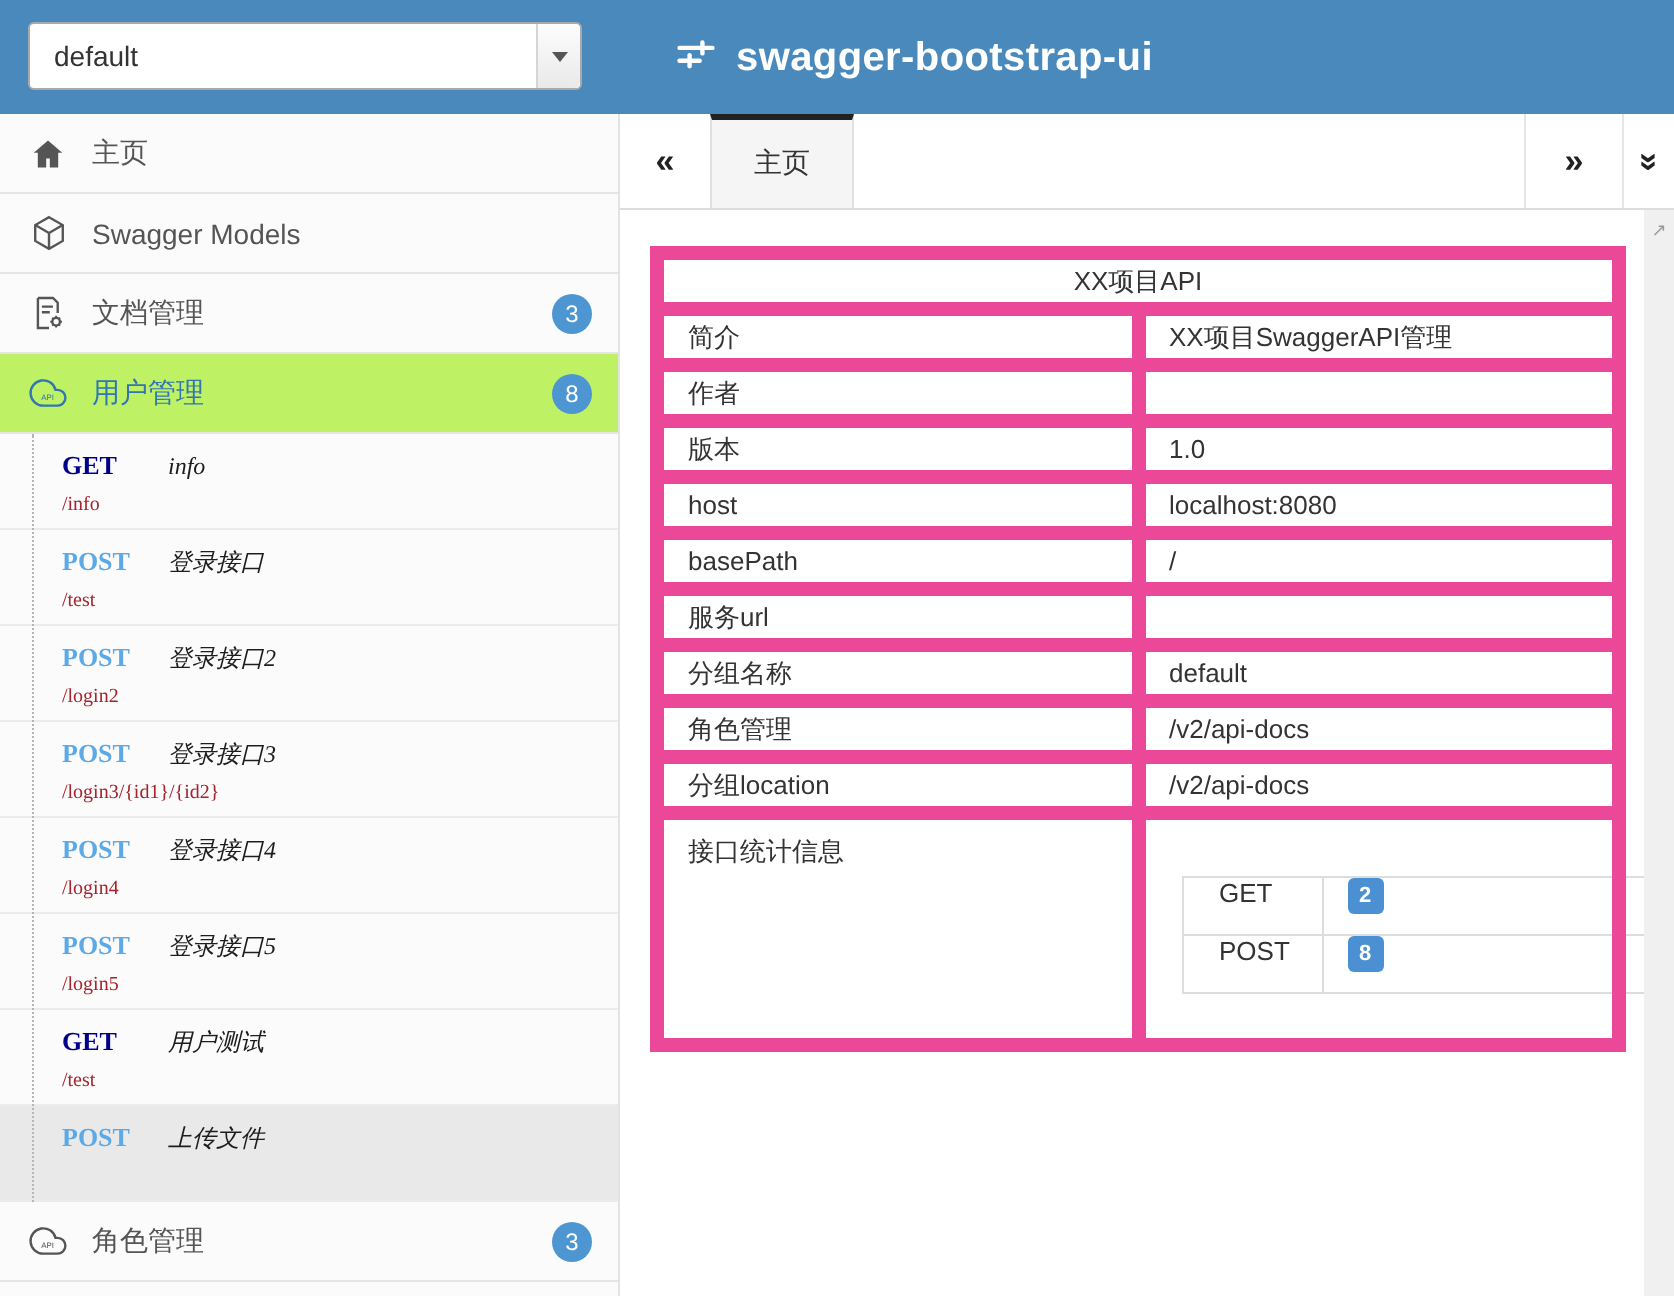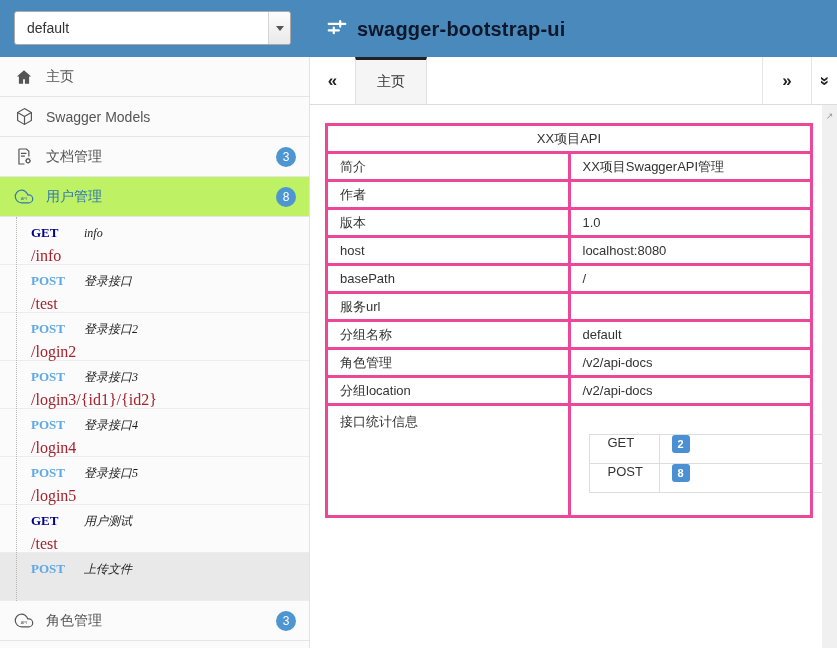--- a/index.html
+++ b/index.html
@@ -11,22 +11,22 @@
             background:var(--header-bg,#4a89bc); }
   .group-select { position:absolute; left:14px; top:11px; width:277px; height:34px;
             background:#fff; border:1px solid #a9a9a9; border-radius:3px;
             display:flex; align-items:center; cursor:pointer; }
   .group-select .val { flex:1; padding-left:12px; font-size:14px; color:#333; }
   .group-select .caret-box { width:22px; height:100%; display:flex; align-items:center;
             justify-content:center; border-left:1px solid #d5d5d5;
             background:linear-gradient(#fdfdfd,#e9e9e9); border-radius:0 3px 3px 0; }
   .caret-down { width:0; height:0; border-left:4px solid transparent;
             border-right:4px solid transparent; border-top:5px solid #555; }
-  .brand { position:absolute; left:326px; top:0; height:58px;
-           display:flex; align-items:center; gap:9px; color:#0f172a; }
+  .brand { position:absolute; left:337px; top:0; height:58px;
+           display:flex; align-items:center; gap:9px; color:#ffffff; }
   .brand-title { font-size:20px; font-weight:bold; letter-spacing:0.2px; }
 
   
   .sidebar { position:absolute; left:0; top:57px; width:310px; bottom:0;
              background:#fbfbfb; border-right:1px solid #e3e3e3; }
   .menu-item { height:40px; border-bottom:1px solid #e5e5e5; display:flex;
              align-items:center; padding:0 13px 0 14px; color:#555; cursor:pointer;
              background:#fbfbfb; }
   .menu-item .micon { width:20px; height:20px; margin-right:12px; color:#555;
              display:flex; align-items:center; justify-content:center; }
@@ -41,40 +41,40 @@
   .api-list .treeline { position:absolute; left:16px; top:0; bottom:0; width:0;
            border-left:1px dotted #b5b5b5; z-index:3; }
   .api-item { height:48px; border-bottom:1px solid #ececec; padding:6px 0 0 31px;
            font-family:"Liberation Serif", serif; cursor:pointer; background:transparent; }
   .api-item.selected { background:#e9e9e9; }
   .api-item .line1 { display:flex; align-items:center; height:20px; }
   .method { font-weight:bold; font-size:13px; width:53px; }
   .method.get  { color:var(--method-get,#00008b); }
   .method.post { color:var(--method-post,#5ca9e6); }
   .api-name { font-size:12px; color:#1d1d1d;font-style:italic; }
-  .api-path { font-size:16px; color:var(--path-color,#a4232d); margin-top:4px; }
+  .api-path { font-size:10px; color:var(--path-color,#a4232d); margin-top:4px; }
 
   
   .main { position:absolute; left:310px; top:57px; right:0; bottom:0; background:#fff; }
   .tabbar { height:48px; border-bottom:1px solid #ddd; display:flex; align-items:stretch;
             background:#fff; }
   .tb-btn { width:45px; display:flex; align-items:center; justify-content:center;
             font-size:17px; font-weight:bold; color:#222; cursor:pointer; }
   .tab { padding:0 21px; display:flex; align-items:center; font-size:14px; color:#333;
          background:#f5f5f5; border-left:1px solid #e0e0e0; border-right:1px solid #e0e0e0;
          border-top:3px solid #222; cursor:pointer; }
   .tb-spacer { flex:1; }
   .tb-right { width:49px; border-left:1px solid #e5e5e5; }
   .tb-collapse { width:26px; border-left:1px solid #e5e5e5; }
   .rot90 { display:inline-block; transform:rotate(90deg); }
 
   .content { padding:18px 0 0 15px; }
   table.info { width:488px; border-collapse:collapse; font-size:13px; color:#333;
                table-layout:fixed; }
-  table.info td { border:3px solid #ec4899; padding:0 12px; height:28px; }
+  table.info td { border:7px solid #ec4899; padding:0 12px; height:28px; }
   table.info td.title { text-align:center; font-size:13px; }
   table.info td.lbl { width:192px;margin-top:24px; }
   table.info tr.tall td { vertical-align:top; }
   table.info tr.tall td.lbl { padding-top:7px; }
 
   table.stats { border-collapse:collapse; width:272px; margin:28px 0 22px 6px;
                 font-size:13px; color:#333; }
   table.stats td { border:1px solid #ddd; height:29px; }
   table.stats td.smethod { width:70px; padding-left:18px; }
   table.stats td.scount { padding-left:12px; }

